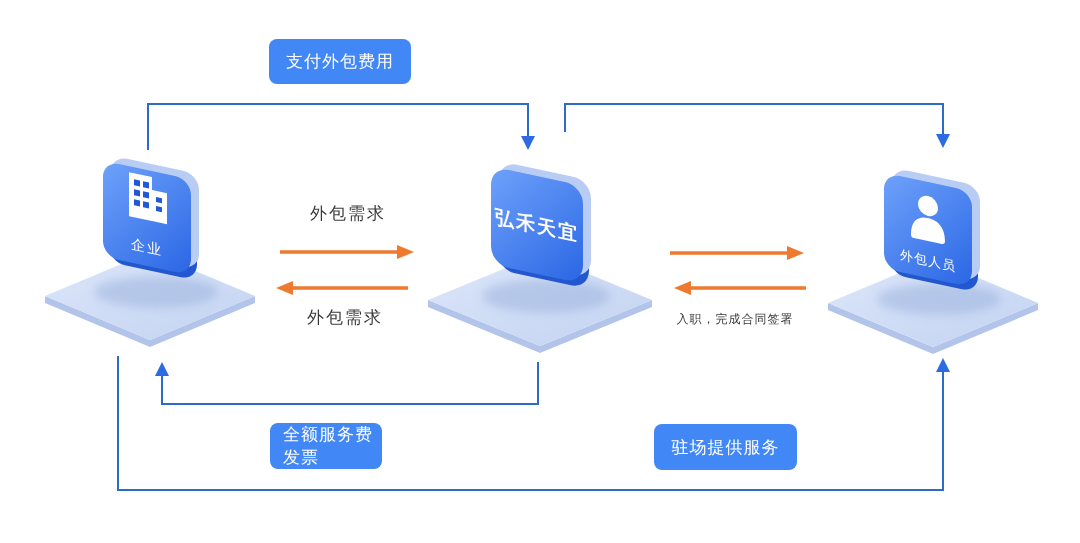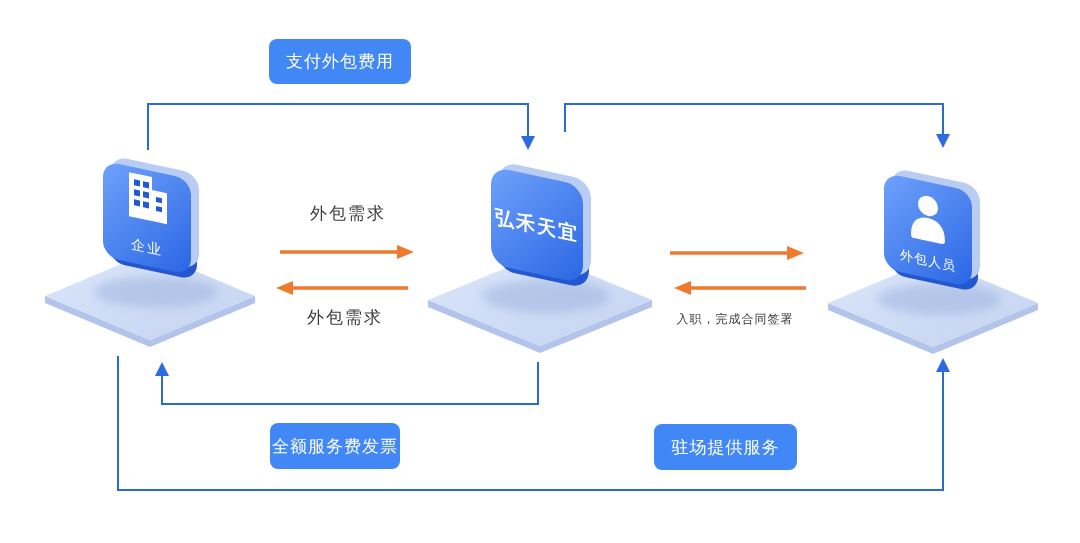--- a/index.html
+++ b/index.html
@@ -142,20 +142,20 @@
         <g transform="translate(0,-10)">
           <circle class="icon-white" cx="0" cy="-14" r="10"></circle>
           <path class="icon-white" d="M-17,18 C-17,3 -9,-2 0,-2 C9,-2 17,3 17,18 Q17,21 14,21 L-14,21 Q-17,21 -17,18 Z"></path>
         </g>
         <text class="tile-label" x="0" y="35" font-size="13" letter-spacing="1">外包人员</text>
       </g>
     </g>
   </svg>
 
   <div class="badge" style="left:269px;top:39px;width:142px;height:45px;">支付外包费用</div>
-  <div class="badge" style="left:270px;top:423px;width:130px;height:46px;">全额服务费发票</div>
+  <div class="badge" style="left:270px;top:423px;width:112px;height:46px;padding-left:13px;">全额服务费发票</div>
   <div class="badge" style="left:654px;top:424px;width:143px;height:46px;">驻场提供服务</div>
 
   <div class="flowlabel" style="left:348px;top:213px;">外包需求</div>
   <div class="flowlabel" style="left:345px;top:317px;">外包需求</div>
   <div class="flowlabel small" style="left:735px;top:319px;">入职，完成合同签署</div>
 
 </div>
 
 </body></html>

